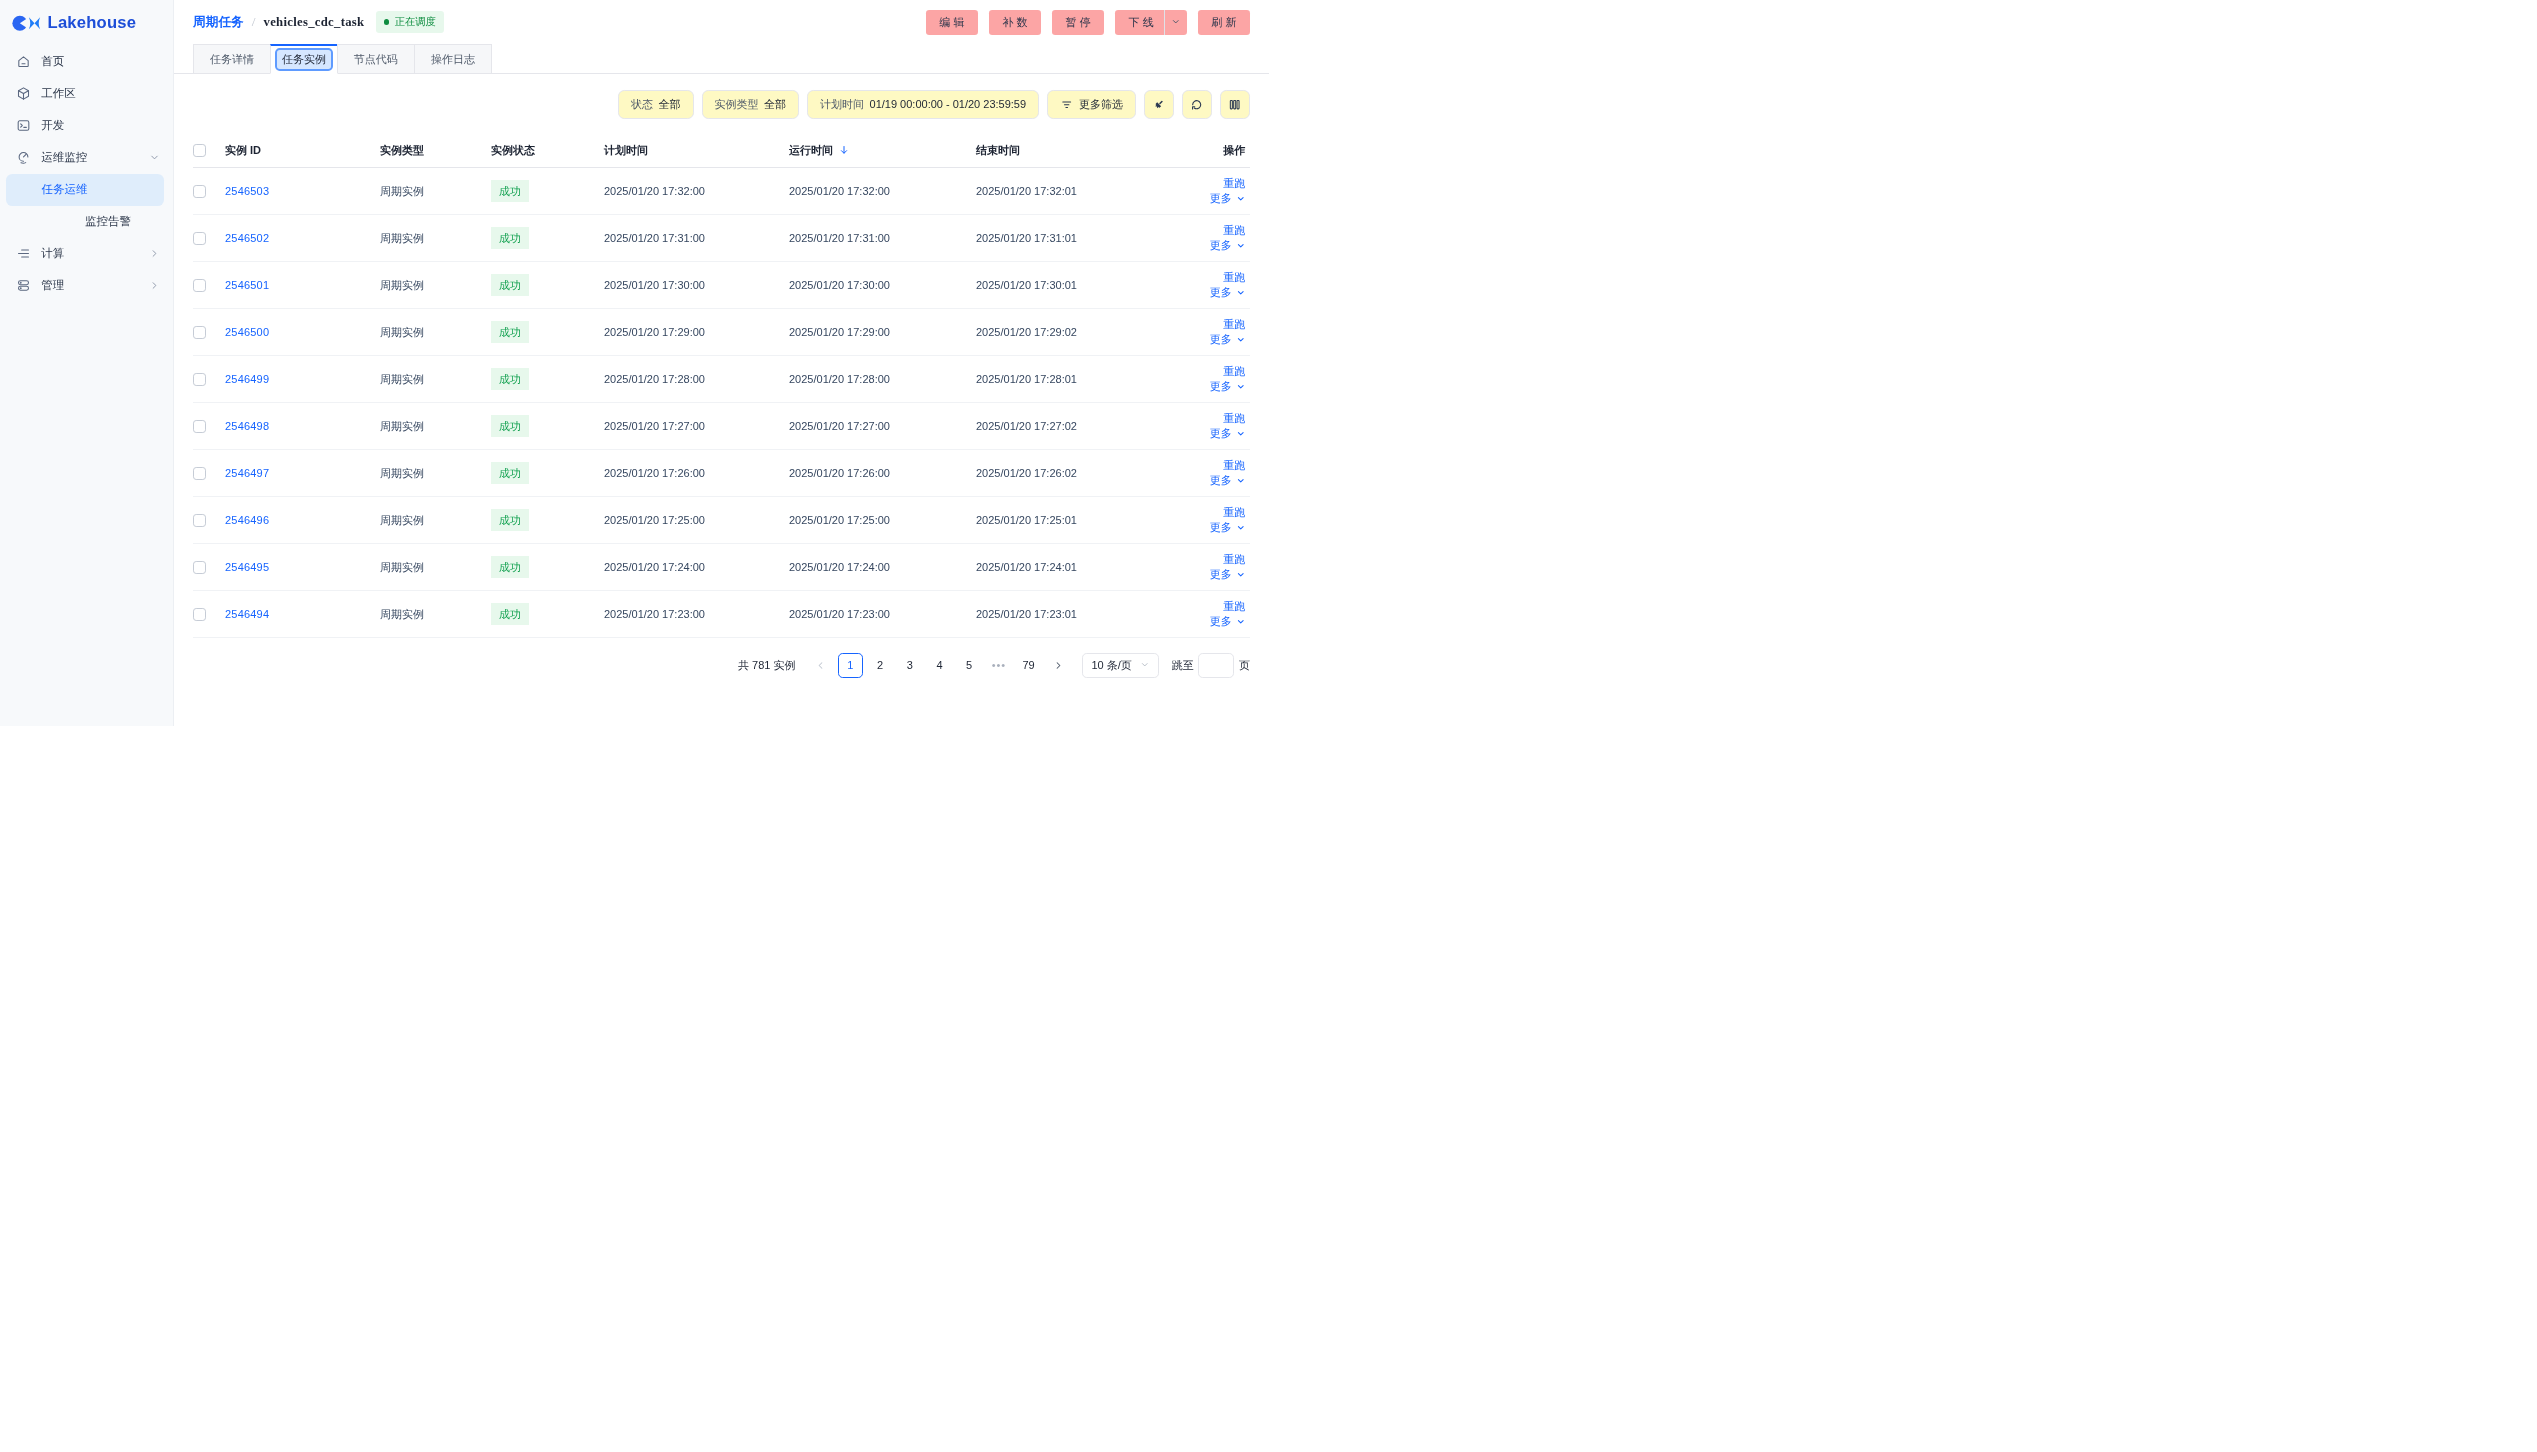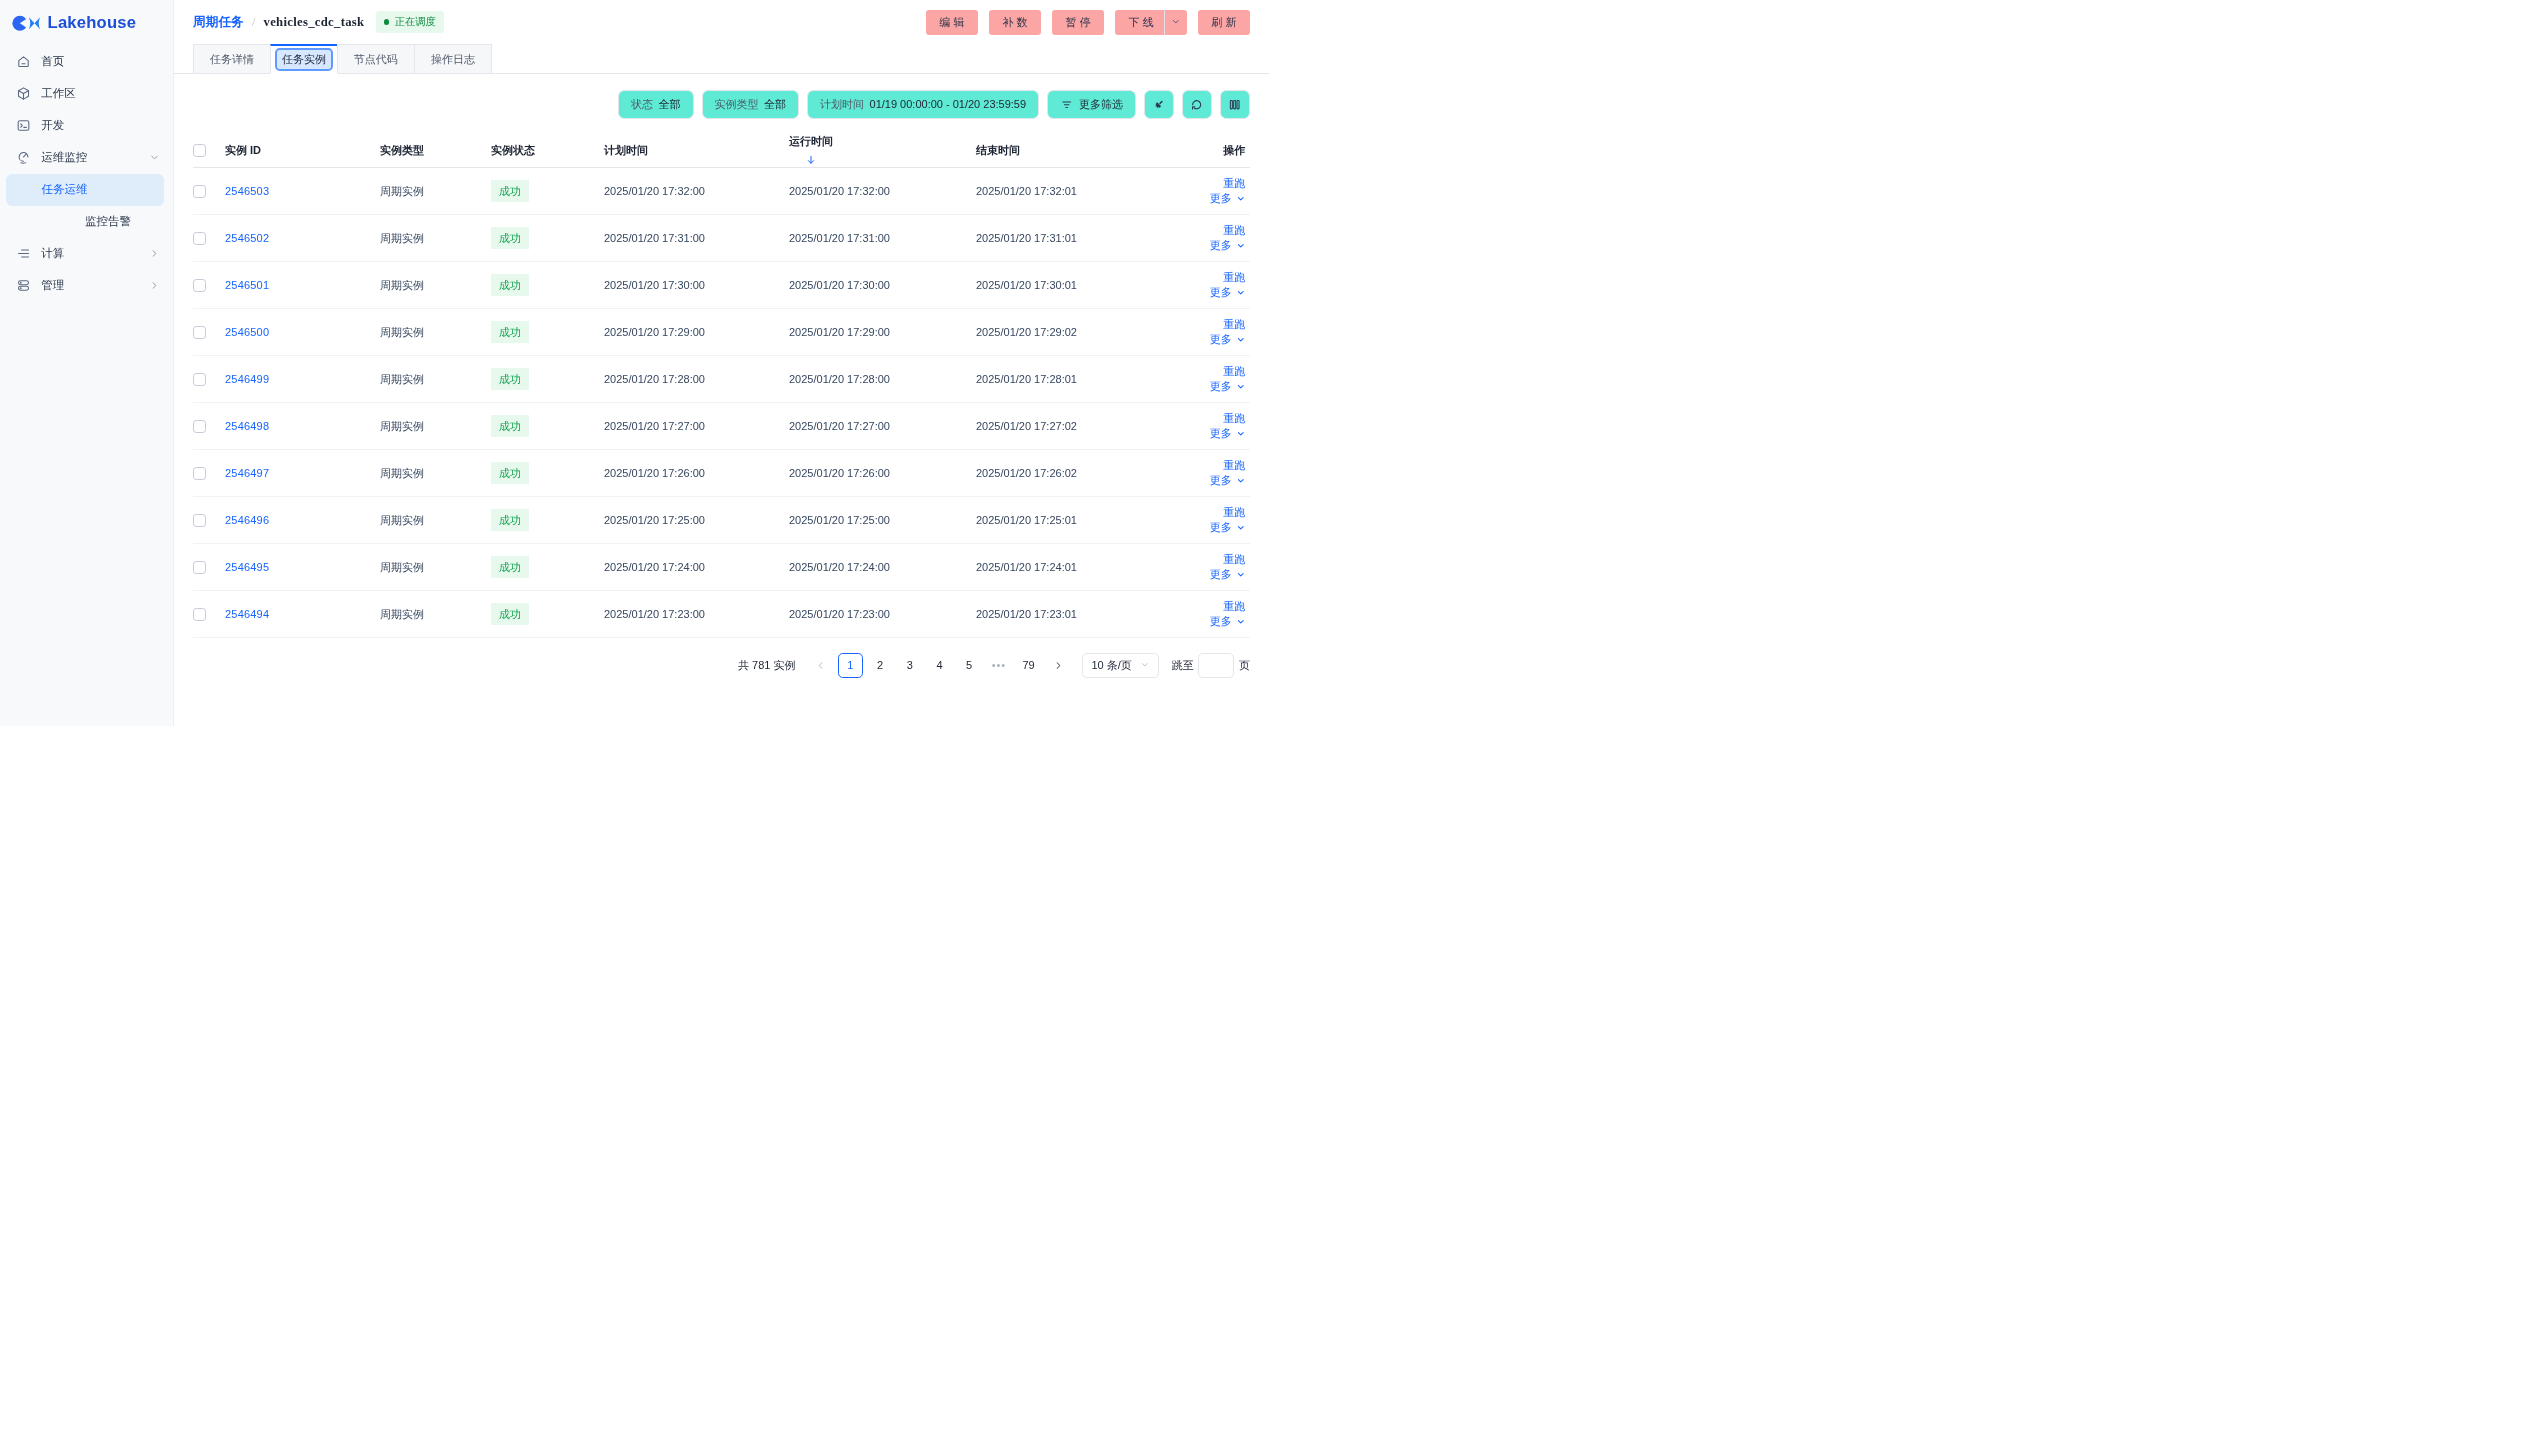--- a/index.html
+++ b/index.html
@@ -52,38 +52,38 @@
   
   .tabstrip{display:flex;padding:0 19px;border-bottom:0.8px solid var(--border);background:#fff;align-items:flex-end;}
   .tab{height:29px;display:flex;align-items:center;padding:0 16px;background:#f6f7f9;border:0.8px solid var(--border);
     border-bottom:none;margin-right:-0.8px;font-size:11px;color:#4e5969;cursor:pointer;}
   .tab.active{background:#fff;color:#1d2433;border-top:2.4px solid var(--accent);height:30px;margin-bottom:-0.8px;border-bottom:0.8px solid #fff;padding:0 4px;}
   .tab-ring{border:2.4px solid #5f9bff;background:#d6e7ff;border-radius:4.7px;padding:1.6px 4.7px;font-weight:500;color:#1d2433;}
 
   
   .content{padding:16px 19px 0;flex:1;display:flex;flex-direction:column;}
   .filterbar{display:flex;justify-content:flex-end;align-items:center;gap:8px;margin-bottom:14.2px;}
-  .fbtn{height:28.5px;display:inline-flex;align-items:center;gap:5.5px;padding:0 12px;background:#5eead4;border:0.8px solid var(--border);
+  .fbtn{height:28.5px;display:inline-flex;align-items:center;gap:5.5px;padding:0 12px;background:#fef9c3;border:0.8px solid var(--border);
     border-radius:6.3px;font-size:11px;color:#1d2433;cursor:pointer;font-family:inherit;}
   .fbtn .flabel{color:#4e5969;}
   .fbtn .fvalue{font-weight:500;color:#1d2433;}
   .ficon{width:30px;padding:0;justify-content:center;color:#2c3a52;}
   .ficon svg,.fbtn svg{width:13.4px;height:13.4px;}
 
   
   table{width:100%;border-collapse:collapse;table-layout:fixed;}
   thead th{height:35px;text-align:left;font-size:11px;font-weight:700;color:#1d2433;border-bottom:0.8px solid var(--border);padding:0;}
   tbody td{height:47px;font-size:11px;color:var(--slate);border-bottom:0.8px solid var(--rowline);padding:0;}
   th.ops,td.ops{text-align:right;padding-right:4.7px;}
   .cb{display:inline-block;width:12.7px;height:12.7px;border:1.2px solid #c6ccd6;border-radius:3.2px;background:#fff;cursor:pointer;vertical-align:middle;}
   .link{color:var(--accent);text-decoration:none;font-weight:500;cursor:pointer;letter-spacing:0.2px;}
   .badge-success{display:inline-block;background:var(--success-bg);color:var(--success-text);padding:5.5px 8px;border-radius:0;font-size:11px;line-height:1;}
   .op-link{color:var(--accent);margin-left:14.2px;cursor:pointer;text-decoration:none;display:inline-flex;align-items:center;gap:4px;}
   .op-link svg{width:9.5px;height:9.5px;}
-  .th-sort{display:inline-flex;align-items:center;gap:4.7px;flex-direction:column;}
+  .th-sort{display:inline-flex;align-items:center;gap:4.7px;}
   .sort-icon{display:inline-flex;color:var(--accent);}
   .sort-icon svg{width:12px;height:12px;}
 
   
   .pagination{display:flex;justify-content:flex-end;align-items:center;gap:4.7px;margin-top:14.2px;font-size:11px;color:#1d2433;}
   .pg-total{margin-right:8px;}
   .pg-btn{min-width:25px;height:25px;display:inline-flex;align-items:center;justify-content:center;border-radius:4.7px;
     border:0.8px solid transparent;background:transparent;font-size:11px;color:#1d2433;cursor:pointer;font-family:inherit;padding:0 3.2px;}
   .pg-btn.active{border-color:var(--accent);color:var(--accent);}
   .pg-btn.dots{color:#a9b0bc;letter-spacing:0.8px;}

